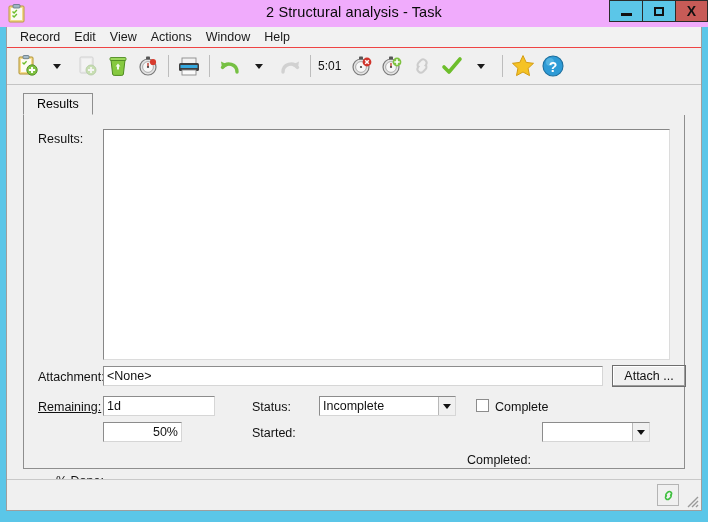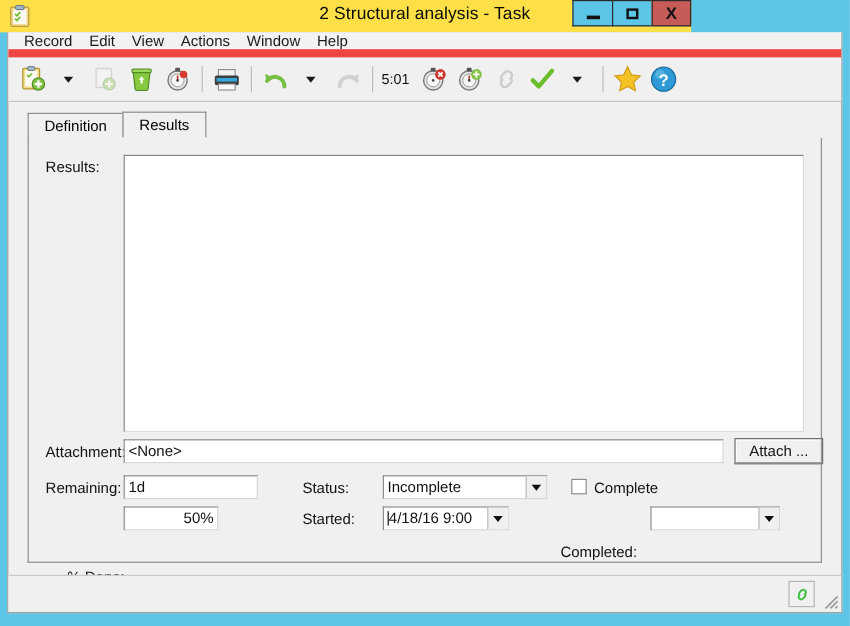--- a/index.html
+++ b/index.html
@@ -17,22 +17,22 @@
   .window {
     position: absolute;
     left: 0; top: 0;
     width: 708px; height: 522px;
     background: #5BC6E8;
     box-sizing: border-box;
   }
   
   .titlebar {
     position: absolute; left: 0; top: 0;
-    width: 576px; height: 27px;
-    background: #fde047;
+    width: 708px; height: 27px;
+    background: #f0abfc;
   }
   .title-icon {
     position: absolute; left: 8px; top: 4px;
     width: 17px; height: 19px;
   }
   .title-text {
     position: absolute; left: 0; top: 4px;
     width: 708px;
     text-align: center;
     font-size: 14.5px;
@@ -73,21 +73,21 @@
     background: #F0F0F0;
     border: 1px solid #9e9e9e;
     border-top: none;
     box-sizing: border-box;
   }
   
   .menubar {
     position: absolute; left: 0; top: 0;
     width: 694px; height: 21px;
     background: #F2F2F2;
-    border-bottom: 7px solid #ef4444;
+    border-bottom: 1px solid #ef4444;
     display: flex; align-items: center;
     padding-left: 6px;
     box-sizing: border-box;
   }
   .menu-item {
     padding: 2px 7px;
     font-size: 12.5px;
     color: #1a1a1a;
     cursor: default;
   }
@@ -431,61 +431,52 @@
       <div class="tb-btn">
         <svg width="24" height="24" viewBox="0 0 24 24">
           <circle cx="12" cy="12" r="10" fill="#2E9BD6" stroke="#1A6E9E" stroke-width="1.1"></circle>
           <circle cx="9" cy="8" r="4" fill="#6FC4EA" opacity="0.55"></circle>
           <text x="12" y="17.5" font-size="14" font-weight="bold" fill="#FFFFFF" text-anchor="middle" font-family="Liberation Sans, sans-serif">?</text>
         </svg>
       </div>
     </div>
 
     <div class="tabstrip">
-      <div class="tab">
-        <span>Definition</span>
-      </div>
       <div class="tab active">
         <span>Results</span>
       </div>
     </div>
 
     <div class="panel">
 
       <div class="lbl" style="left:14px; top:17px;">Results:</div>
       <div class="results-box"></div>
 
       <div class="lbl" style="left:14px; top:255px;">Attachment:</div>
       <div class="field" style="left:79px; top:251px; width:500px; height:20px;">&lt;None&gt;</div>
       <div class="btn" style="left:588px; top:250px; width:74px; height:22px;">Attach ...</div>
 
-      <div class="lbl" style="left:14px; top:285px;">Remaining:</div>
+      <div class="lbl" style="left:14px; top:285px;text-decoration:underline;">Remaining:</div>
       <div class="field" style="left:79px; top:281px; width:112px; height:20px;">1d</div>
 
       <div class="lbl" style="left:228px; top:285px;">Status:</div>
       <div class="combo" style="left:295px; top:281px; width:137px; height:20px;gap:48px;">
         <span class="combo-val">Incomplete</span>
         <span class="combo-arrow">
           <span class="arrow-dn"></span>
         </span>
       </div>
 
       <div class="checkbox" style="left:452px; top:284px;"></div>
       <div class="lbl" style="left:471px; top:285px;">Complete</div>
 
       <div class="lbl" style="left:32px; top:311px;margin-top:48px;">% Done:</div>
       <div class="field" style="left:79px; top:307px; width:79px; height:20px;text-align:right;">50%</div>
 
       <div class="lbl" style="left:228px; top:311px;">Started:</div>
-      <div class="combo" style="left:295px; top:307px; width:105px; height:20px;">
-        <span class="combo-val"><span class="caret-text"></span><span>4/18/16  9:00</span></span>
-        <span class="combo-arrow">
-          <span class="arrow-dn"></span>
-        </span>
-      </div>
 
       <div class="lbl" style="left:443px; top:311px;margin-top:27px;">Completed:</div>
       <div class="combo" style="left:518px; top:307px; width:108px; height:20px;">
         <span class="combo-val"></span>
         <span class="combo-arrow">
           <span class="arrow-dn"></span>
         </span>
       </div>
     </div>
 

